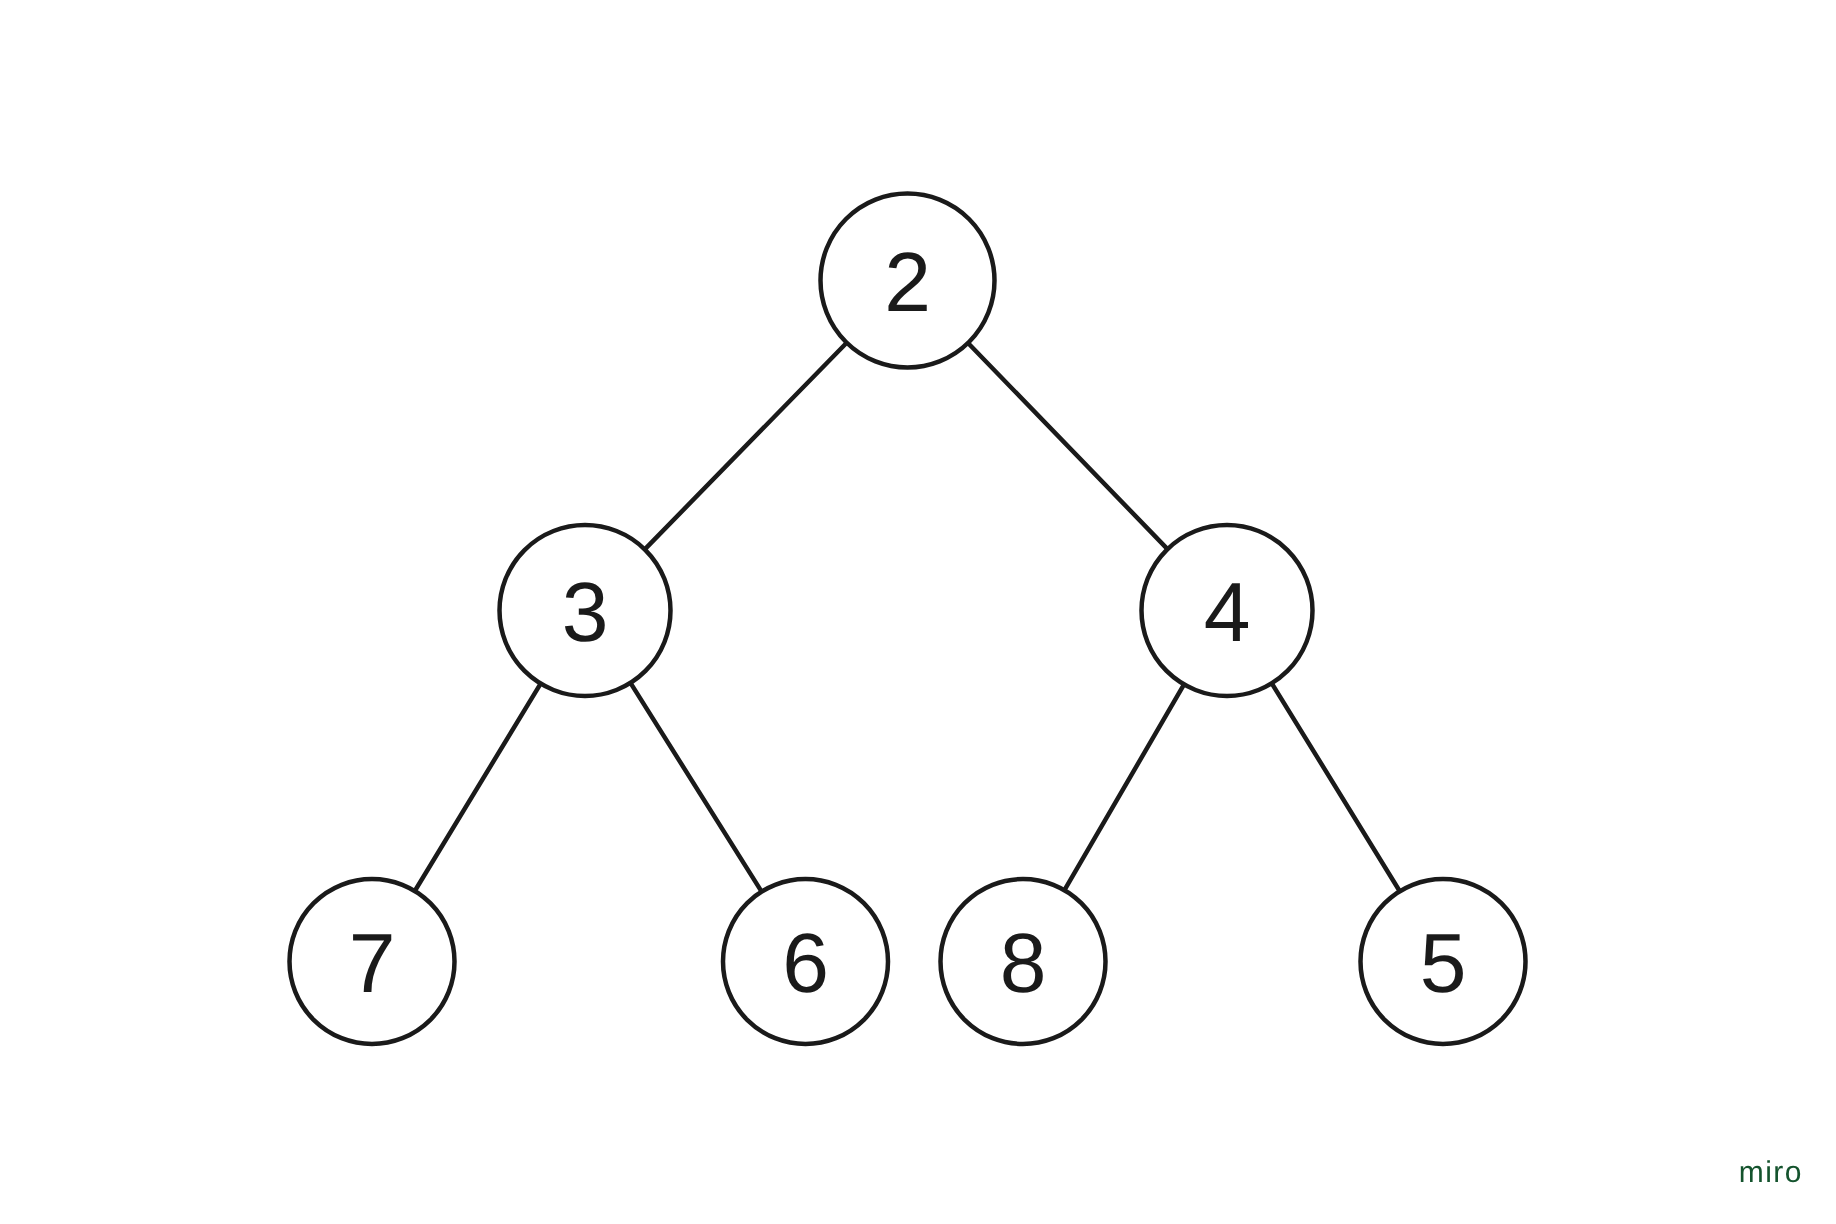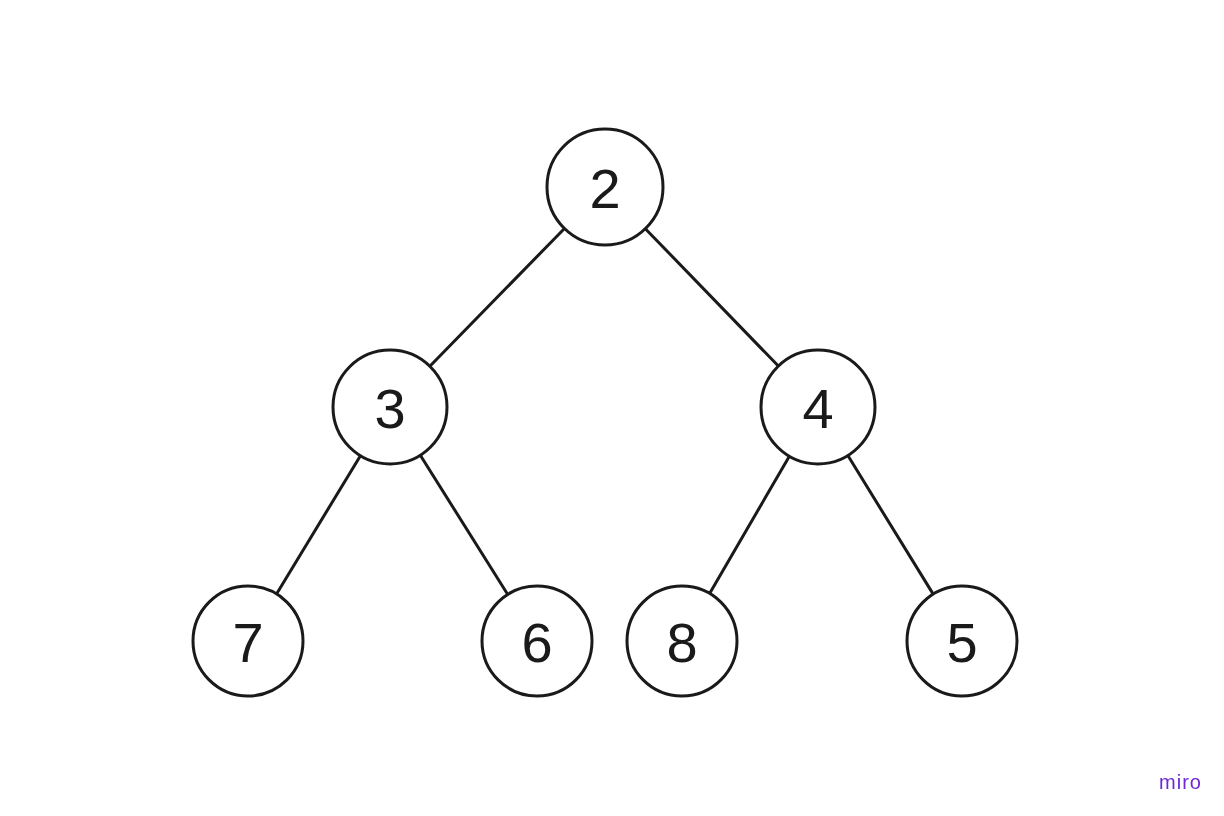--- a/index.html
+++ b/index.html
@@ -46,21 +46,21 @@
     dominant-baseline: central;
     font-weight: 400;
   }
   .watermark {
     position: absolute;
     right: 22px;
     bottom: 22px;
     font-family: "Liberation Sans", sans-serif;
     font-size: 20px;
     letter-spacing: 1px;
-    color: #6d28d9;
+    color: #14532d;
     user-select: none;
   }
 </style>
 </head>
 <body>
 
 <div id="canvas">
   <svg id="tree-svg" viewBox="0 0 1224 816" xmlns="http://www.w3.org/2000/svg">
     <g id="edges-group">
         <line class="edge-line" x1="564.46" y1="228.48" x2="429.84" y2="366.23" stroke="#1a1a1a" stroke-width="3"></line>

